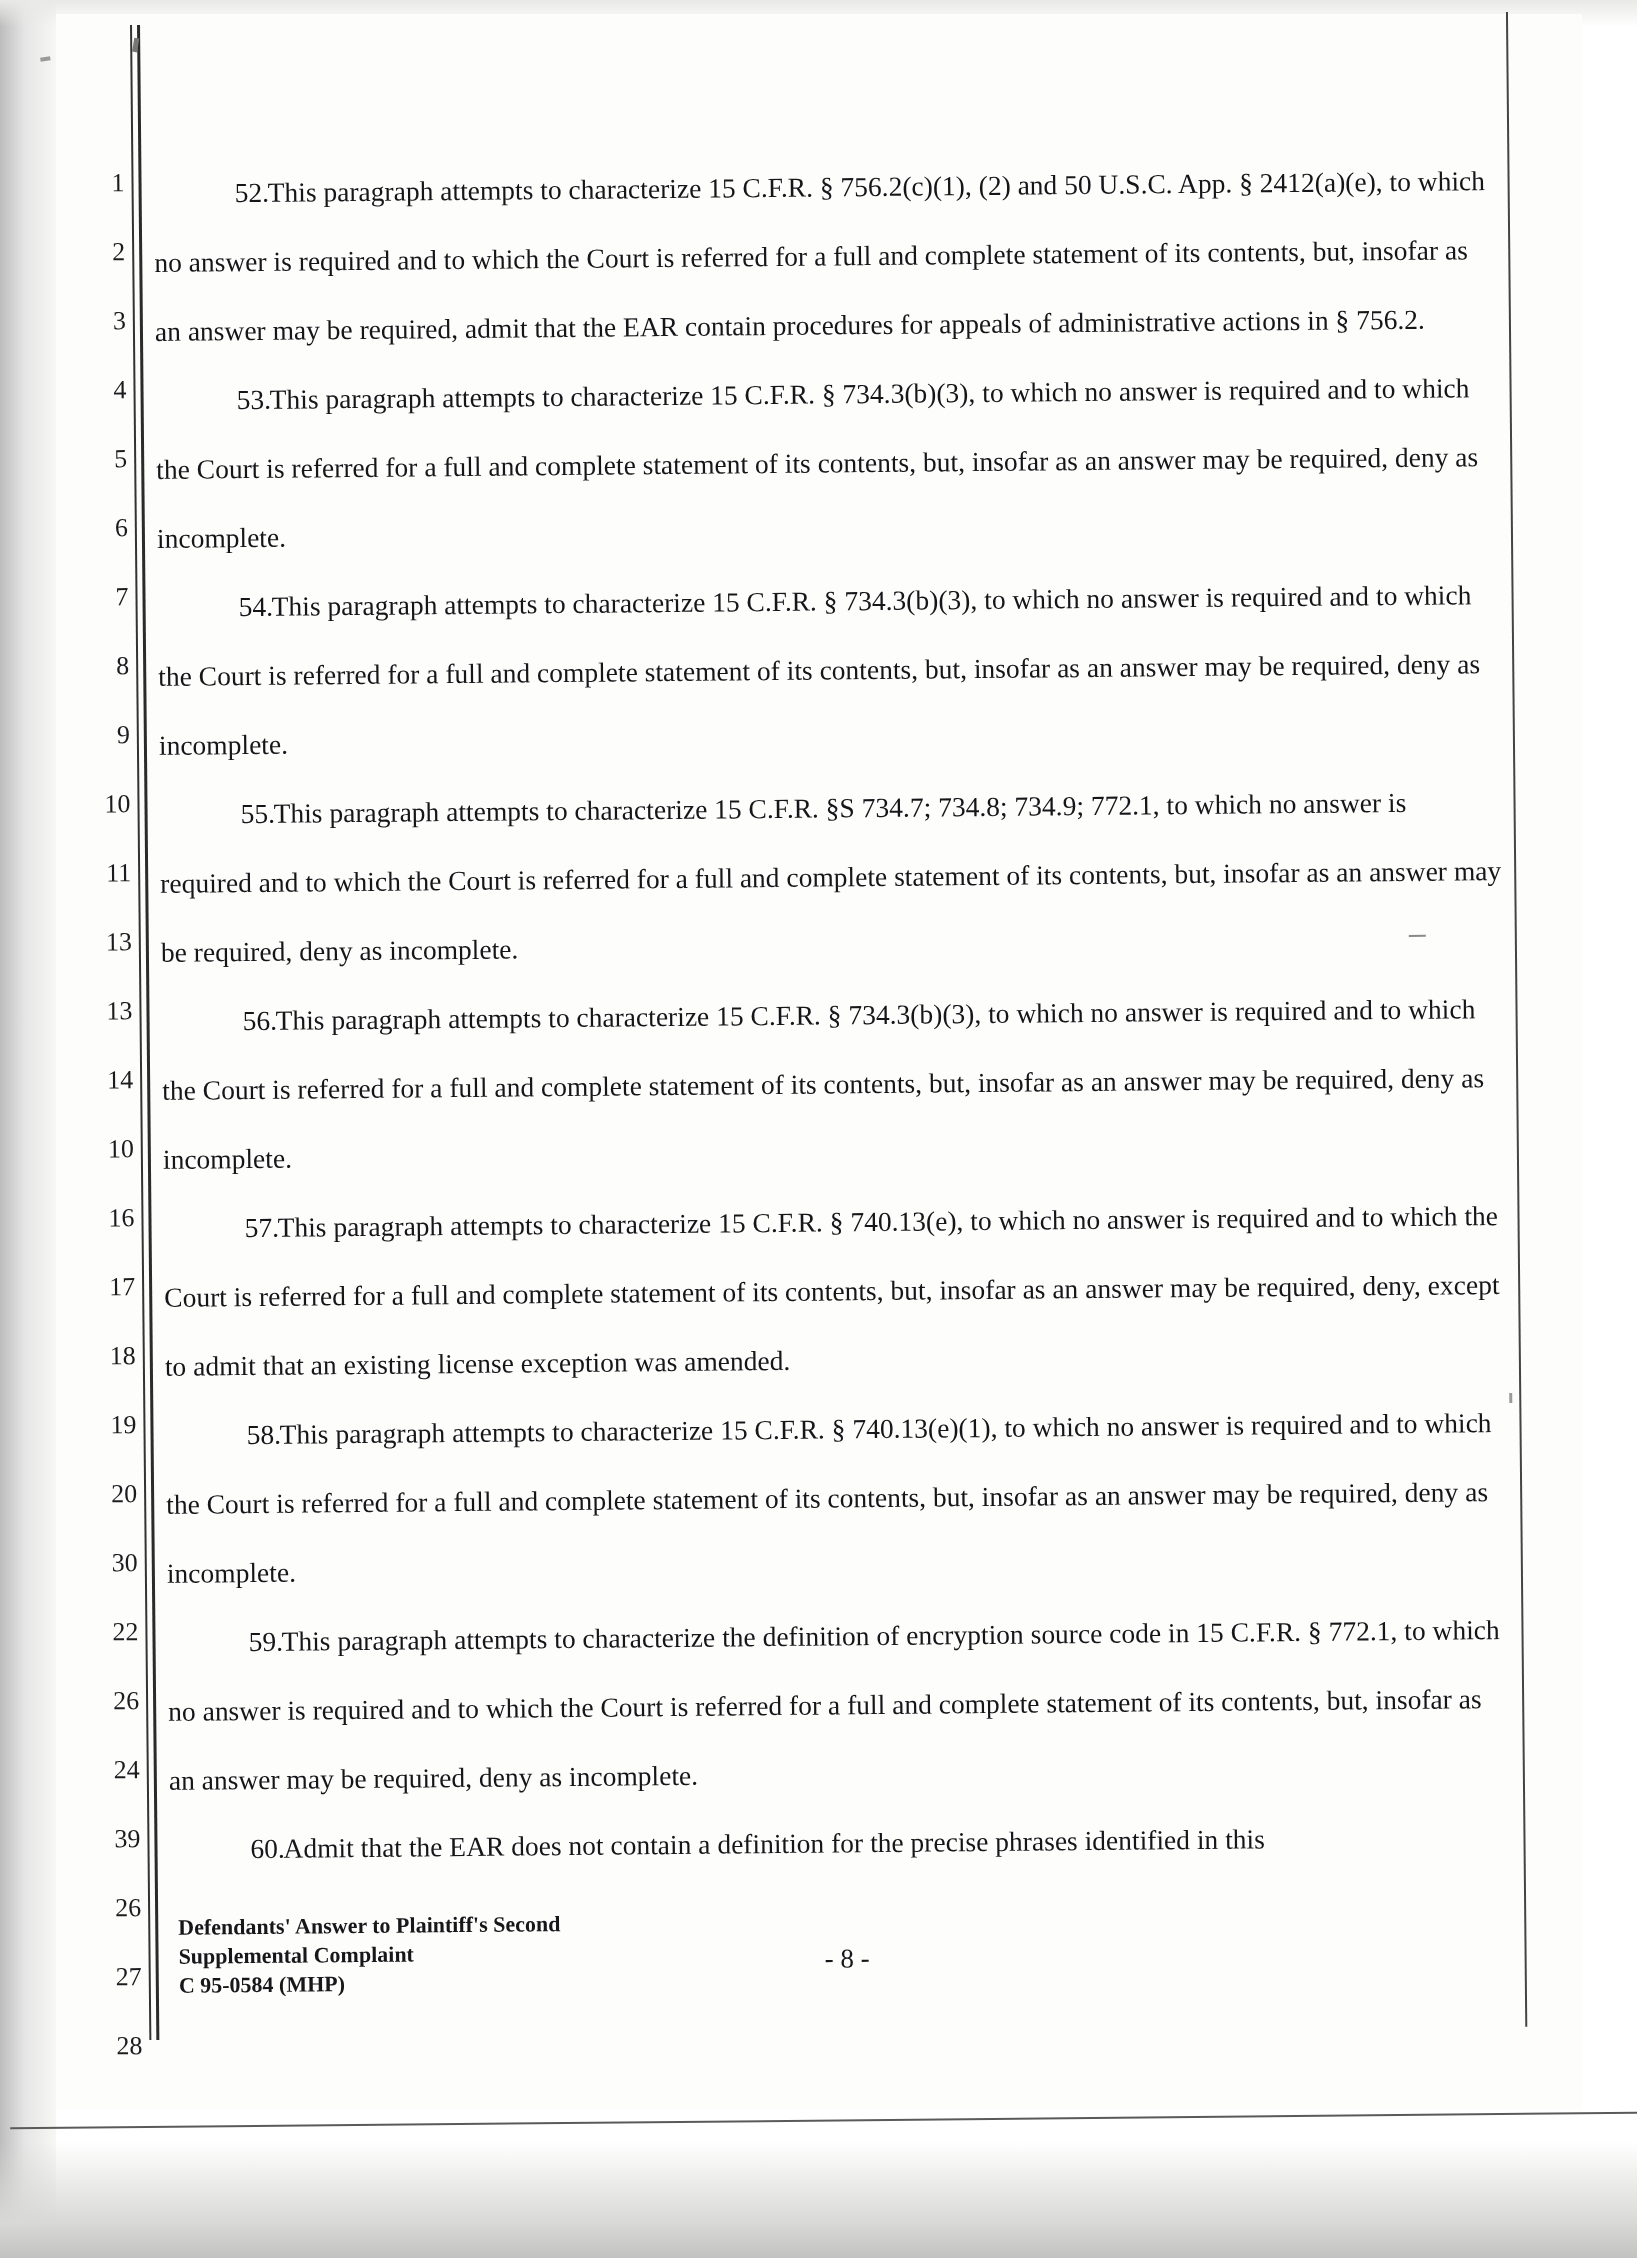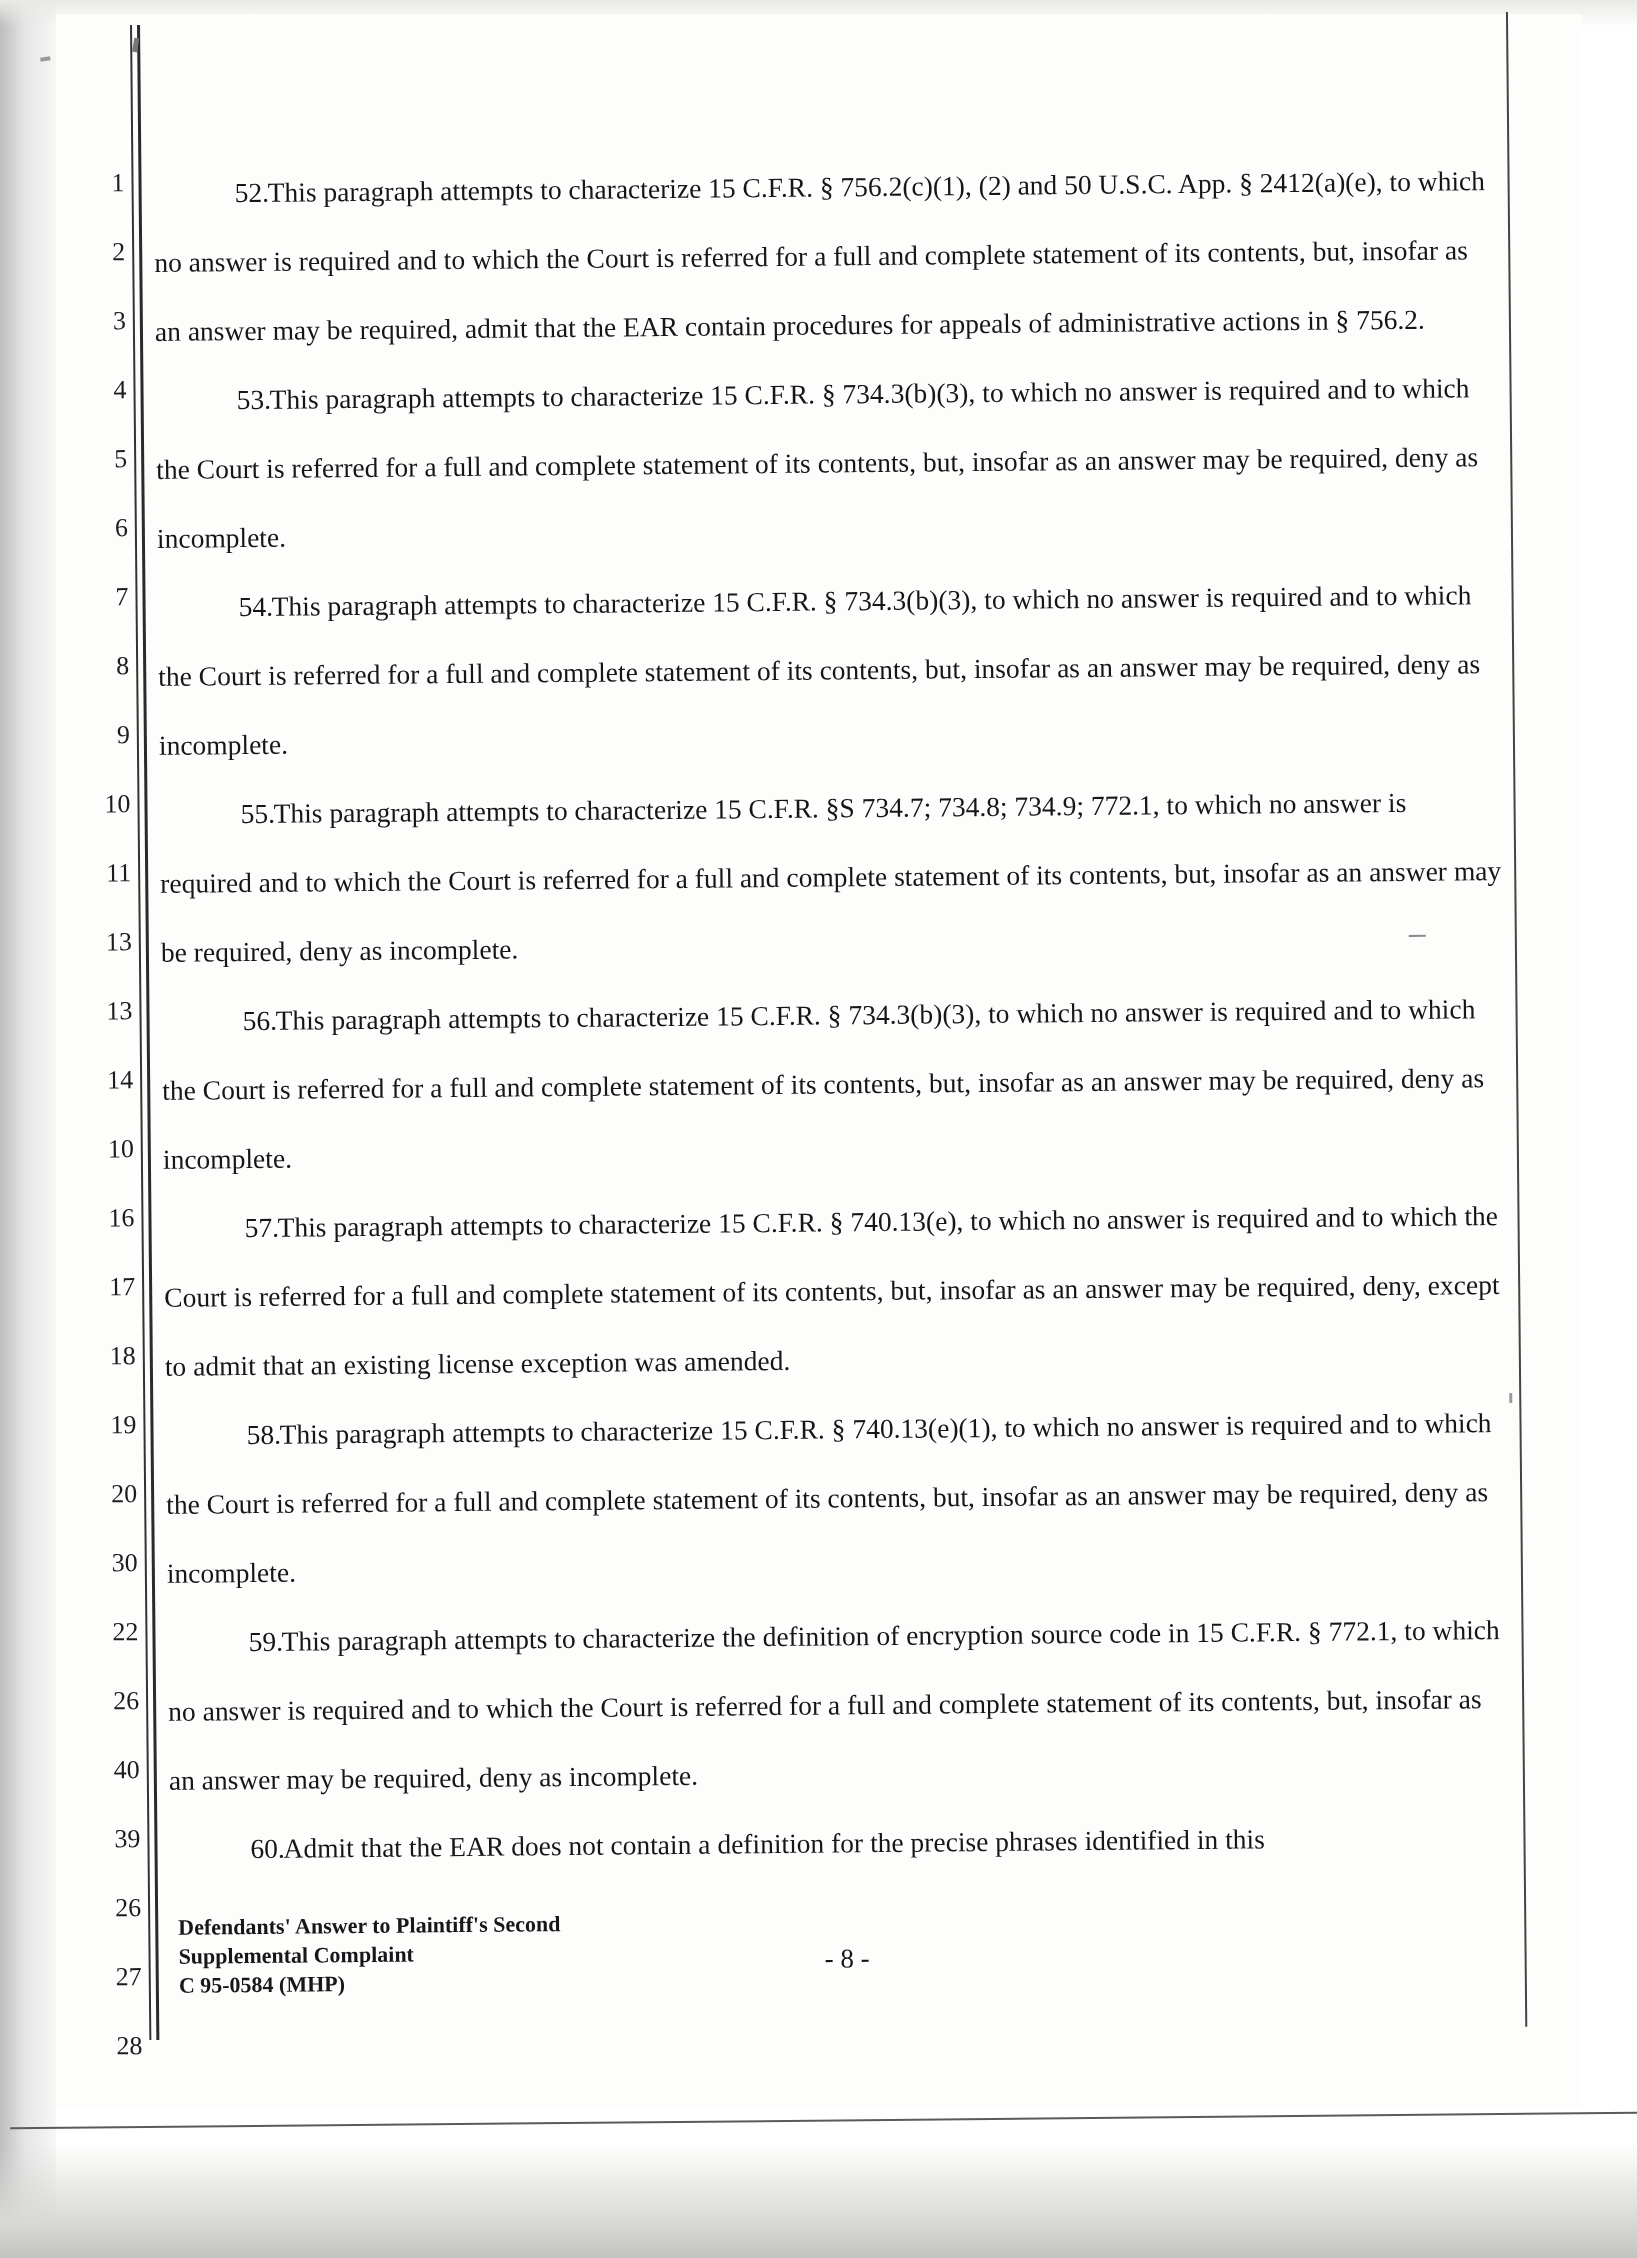--- a/index.html
+++ b/index.html
@@ -196,21 +196,21 @@
       <div>14</div>
       <div>10</div>
       <div>16</div>
       <div>17</div>
       <div>18</div>
       <div>19</div>
       <div>20</div>
       <div>30</div>
       <div>22</div>
       <div>26</div>
-      <div>40</div>
+      <div>24</div>
       <div>39</div>
       <div>26</div>
       <div>27</div>
       <div>28</div>
     </div>
 
     <div class="body-text">
 
       <div class="para">
         <p><span class="lead">52.</span><span>This paragraph attempts to characterize 15 C.F.R. § 756.2(c)(1), (2) and 50 U.S.C. App. § 2412(a)(e), to which no answer is required and to which the Court is referred for a full and complete statement of its contents, but, insofar as an answer may be required, admit that the EAR contain procedures for appeals of administrative actions in § 756.2.</span></p>

